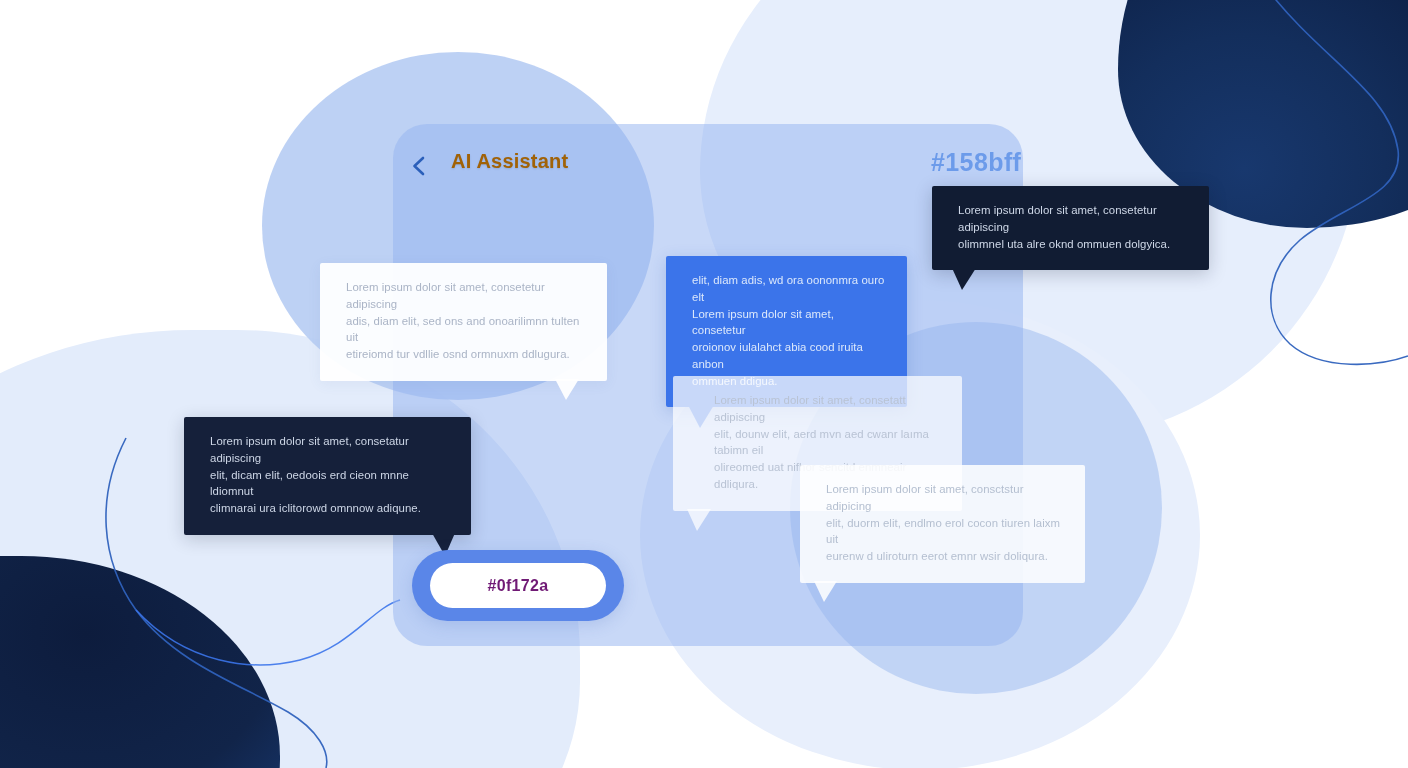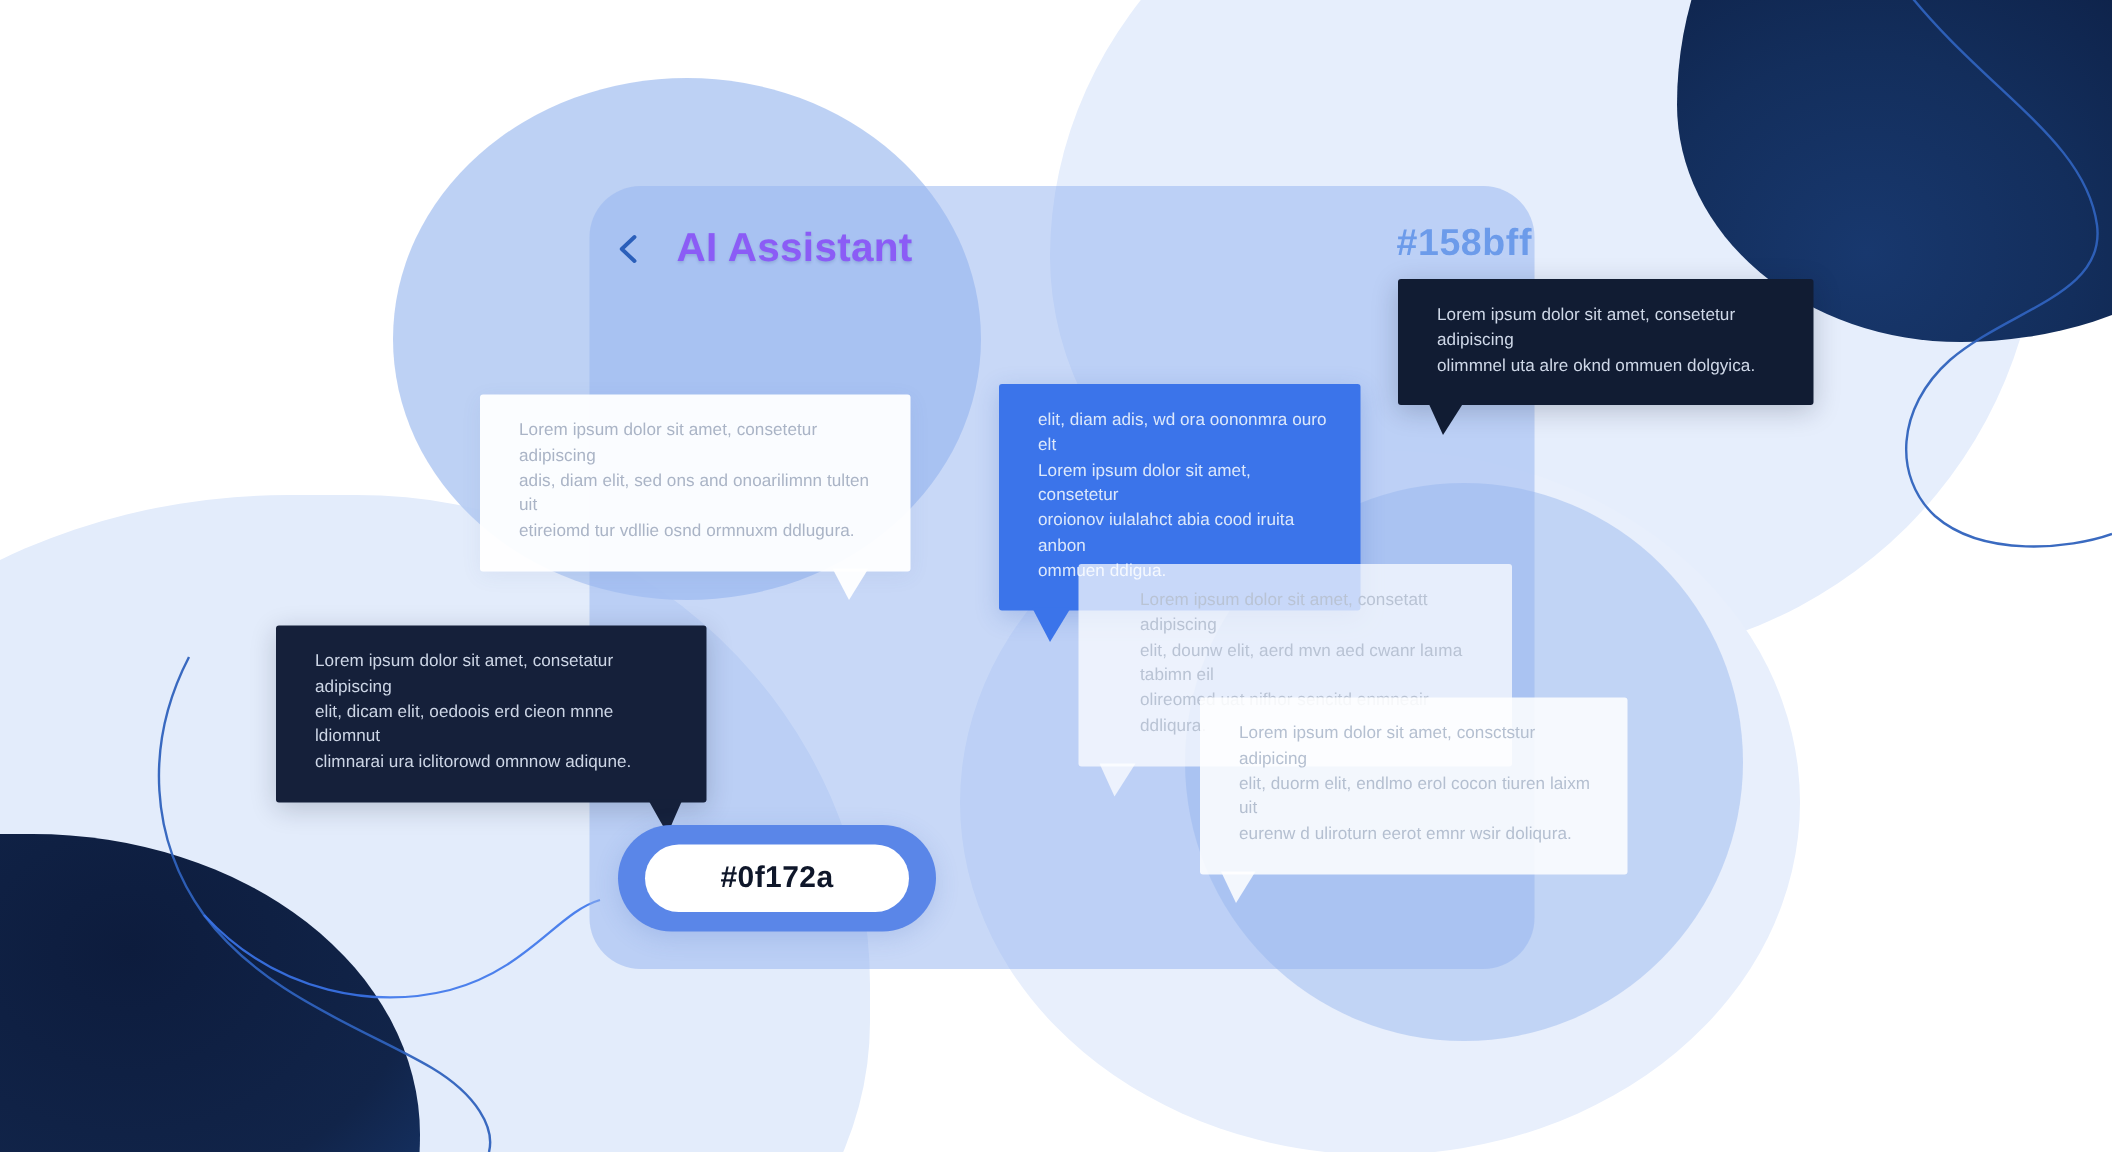--- a/index.html
+++ b/index.html
@@ -75,21 +75,21 @@
 
   .panel-header {
     position:absolute; left:0; top:0; right:0; height:82px;
   }
   .back-btn {
     position:absolute; left:12px; top:28px;
     width:28px; height:28px;
   }
   .panel-title {
     position:absolute; left:58px; top:26px;
-    font-size:27px; font-weight:bold; color:#8b5cf6;
+    font-size:20px; font-weight:bold; color:#a16207;
     letter-spacing:.2px;
     text-shadow:0 1px 2px rgba(40,70,130,.18);
   }
   .swatch-label {
     position:absolute; top:20px; right:24px;
     font-size:25px; font-weight:bold; color:#3f7fe4;
     letter-spacing:.4px;
   }
 
   
@@ -157,21 +157,21 @@
   }
 
   #bubble-3 { left:932px; top:186px; width:277px; }
   #bubble-3 .tail {
     left:20px; bottom:-20px;
     border-left:10px solid transparent;
     border-right:14px solid transparent;
     border-top:22px solid #111c33;
   }
 
-  #bubble-4 { left:719px; top:376px; width:289px;padding-left:41px; }
+  #bubble-4 { left:673px; top:376px; width:289px;padding-left:41px; }
   #bubble-4 .tail {
     left:14px; bottom:-20px;
     border-left:10px solid transparent;
     border-right:14px solid transparent;
     border-top:22px solid rgba(255,255,255,.72);
   }
 
   #bubble-5 { left:800px; top:465px; width:285px; }
   #bubble-5 .tail {
     left:14px; bottom:-19px;
@@ -197,21 +197,21 @@
     box-shadow:0 4px 16px rgba(60,100,190,.18);
   }
   .composer-input {
     position:absolute; left:18px; top:13px;
     width:176px; height:45px;
     background:#ffffff;
     border-radius:23px;
     display:flex; align-items:center; justify-content:center;
   }
   .composer-value {
-    font-size:20px; font-weight:bold; color:#0f172a;
+    font-size:16px; font-weight:bold; color:#701a75;
     letter-spacing:.3px;
   }
 </style>
 </head>
 <body>
 
 <div id="stage">
 
   <div class="bg-layer">
 

